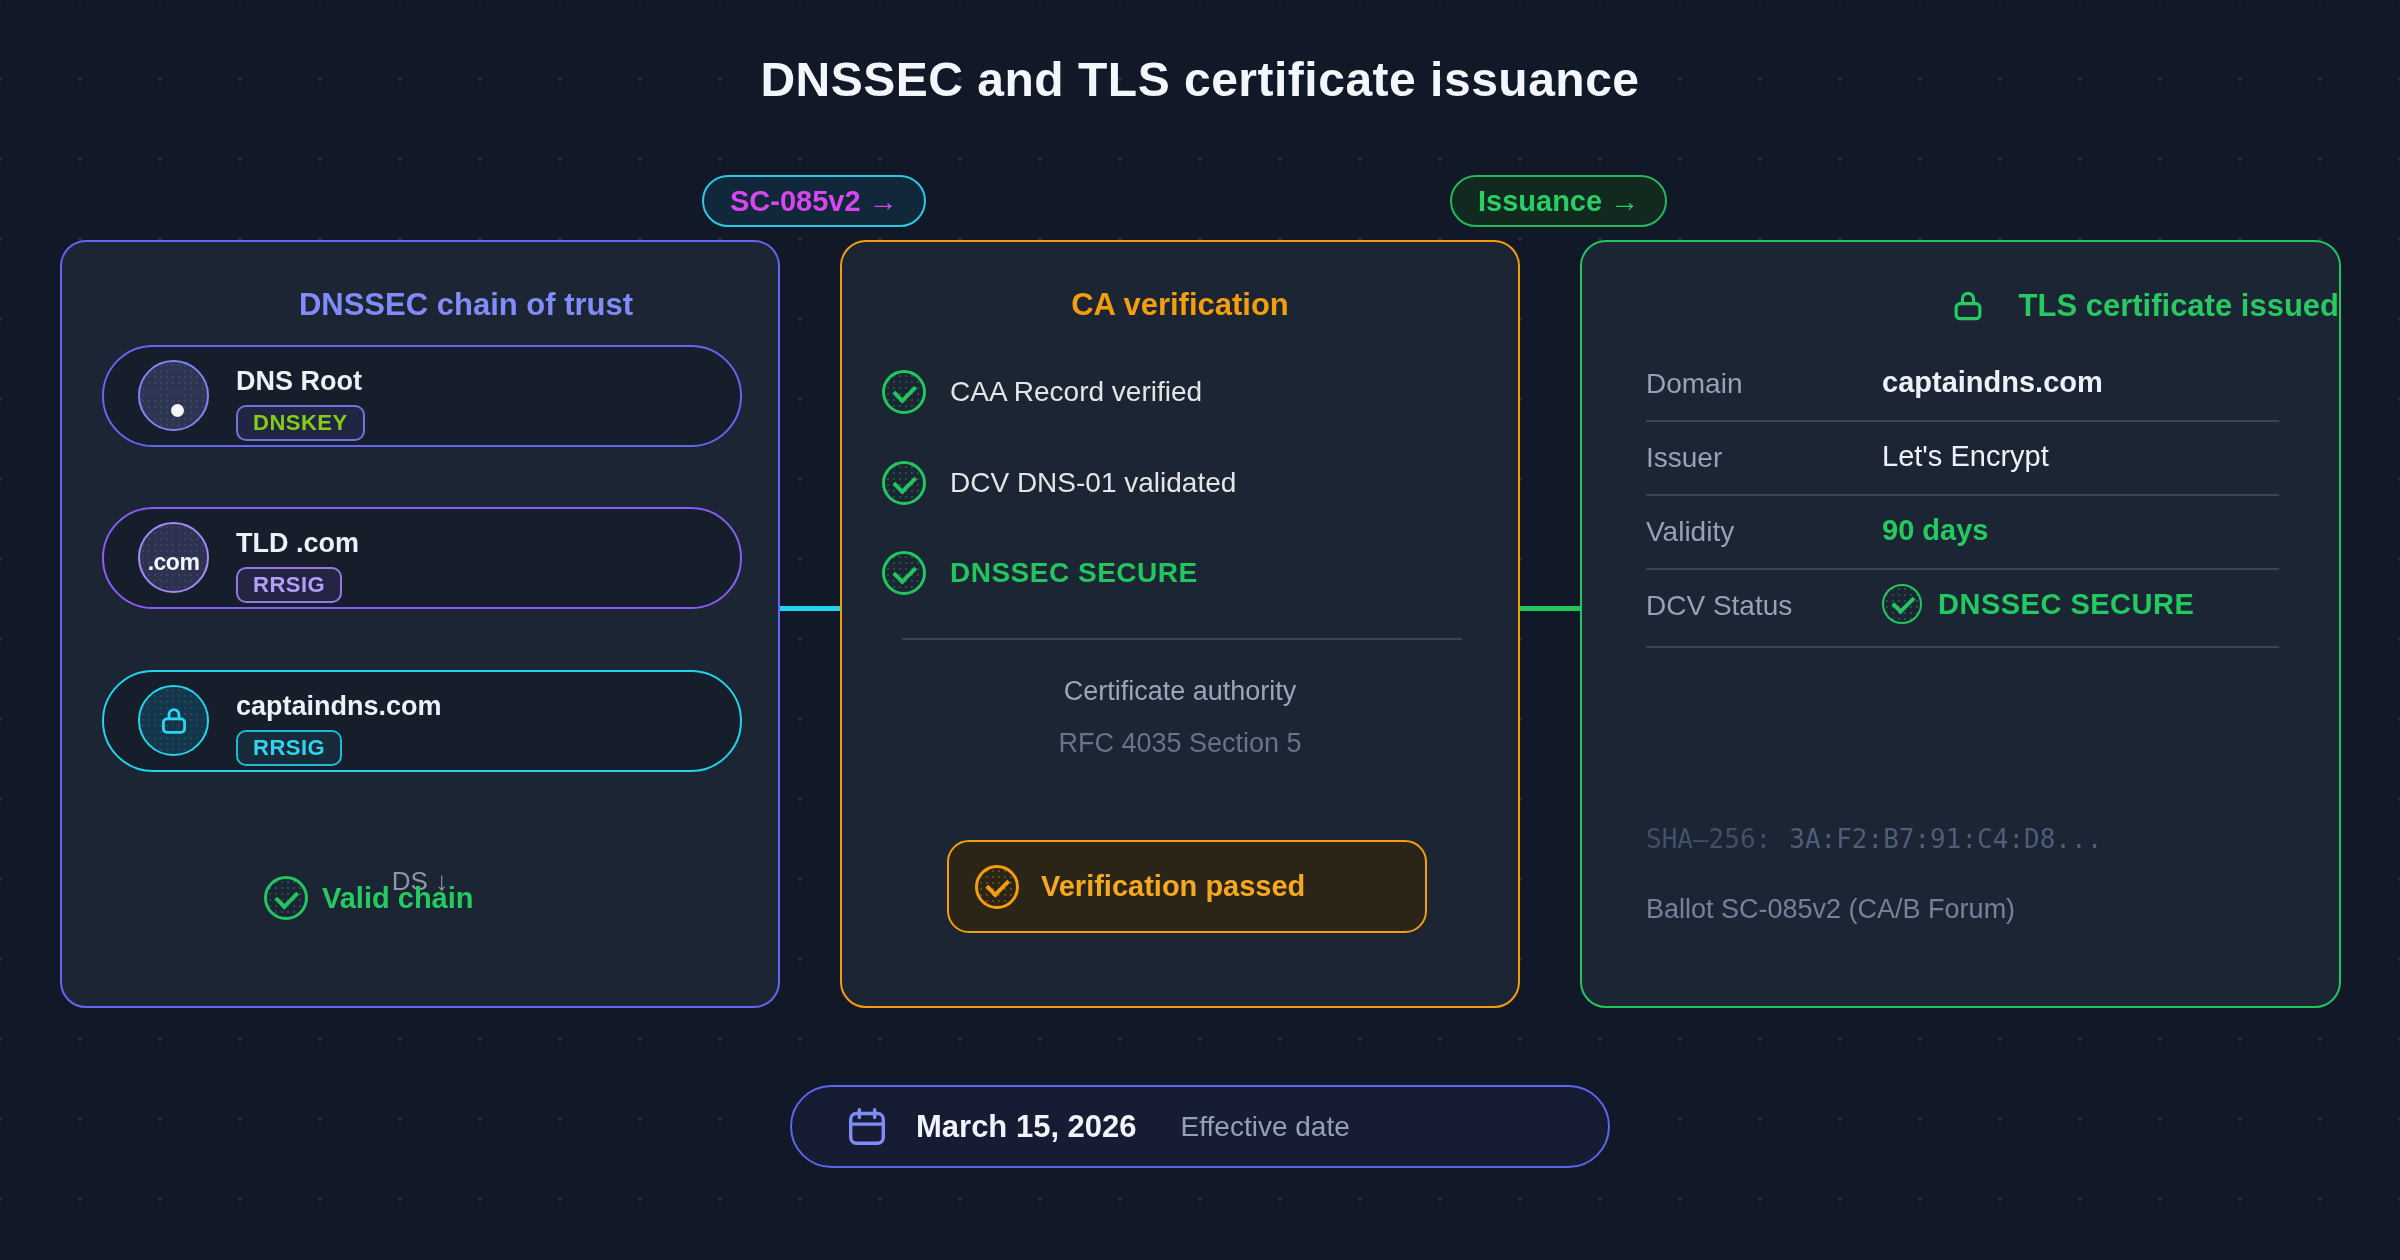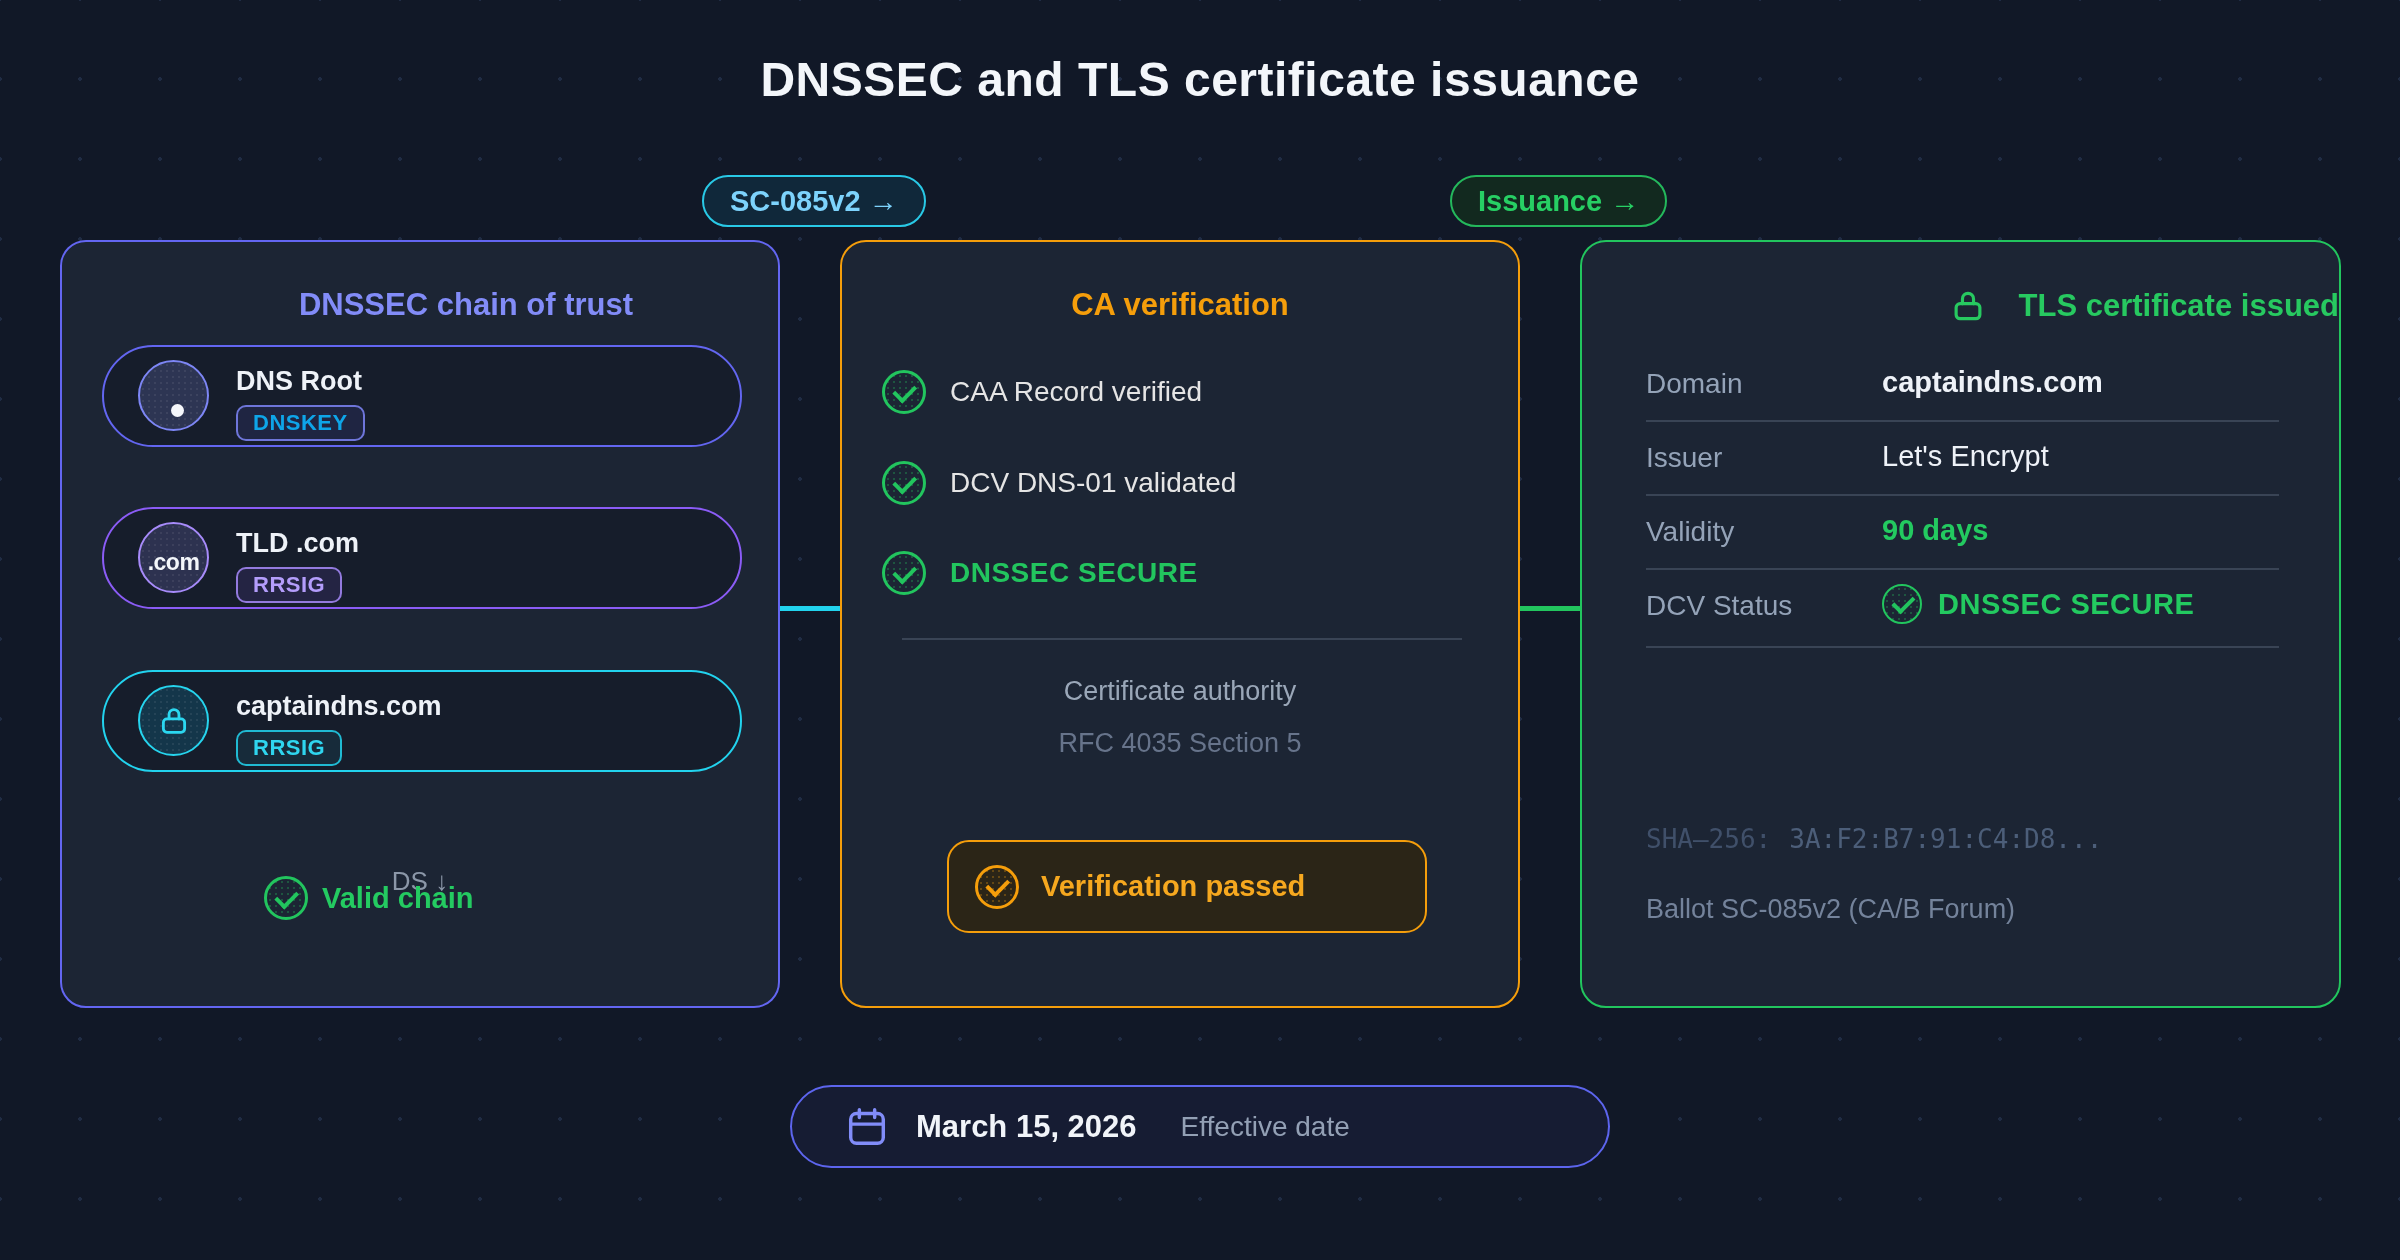--- a/index.html
+++ b/index.html
@@ -15,21 +15,21 @@
   
   .page-title{
     left:0;top:52px;width:100%;text-align:center;
     font-size:48px;font-weight:800;color:#f3f6fa;letter-spacing:.5px;
   }
   
   .flow-badge{
     height:52px;border-radius:28px;display:flex;align-items:center;justify-content:center;
     padding:0 26px;font-size:29px;font-weight:700;border:2.5px solid;box-sizing:border-box;
   }
-  .flow-badge.cyan{border-color:#29c9e6;color:#7dd3fc;background:#10283a;}
+  .flow-badge.cyan{border-color:#29c9e6;color:#d946ef;background:#10283a;}
   .flow-badge.green{border-color:#24b85c;color:#27cf64;background:#12291f;}
   
   .panel{
     position:absolute;top:240px;height:768px;border-radius:26px;box-sizing:border-box;
     background:#1c2534;border:2.5px solid;
   }
   .panel.p-left{left:60px;width:720px;border-color:#6366f1;}
   .panel.p-mid{left:840px;width:680px;border-color:#f59e0b;}
   .panel.p-right{left:1580px;width:761px;border-color:#22c55e;}
   .panel-title{
@@ -64,21 +64,21 @@
   .circle-label{
     position:absolute;left:50%;top:56%;transform:translate(-50%,-50%);
     color:#f3f6fa;font-size:23px;font-weight:700;letter-spacing:-.5px;
   }
   .node-name{position:absolute;left:132px;top:19px;font-size:27px;font-weight:700;color:#eef2f8;}
   .tag{
     position:absolute;left:132px;top:58px;height:36px;box-sizing:border-box;
     display:flex;align-items:center;padding:0 15px;border:2px solid;border-radius:10px;
     font-size:22px;font-weight:700;letter-spacing:.5px;
   }
-  .tag.indigo{color:#0ea5e9;border-color:rgba(124,133,244,.85);background:rgba(99,102,241,.12);}
+  .tag.indigo{color:#84cc16;border-color:rgba(124,133,244,.85);background:rgba(99,102,241,.12);}
   .tag.violet{color:#b49dfb;border-color:rgba(167,139,250,.85);background:rgba(139,92,246,.12);}
   .tag.cyan{color:#2fd5ef;border-color:rgba(34,211,238,.85);background:rgba(34,211,238,.08);}
   .ds-label{
     position:absolute;left:0;width:100%;text-align:center;
     font-size:26px;color:#8b97a8;
   }
   
   .check{
     border-radius:50%;border:3px solid var(--c,#22c55e);box-sizing:border-box;position:relative;flex:none;
     background-image:radial-gradient(var(--dot,rgba(34,197,94,.30)) 1px,transparent 1.4px);

